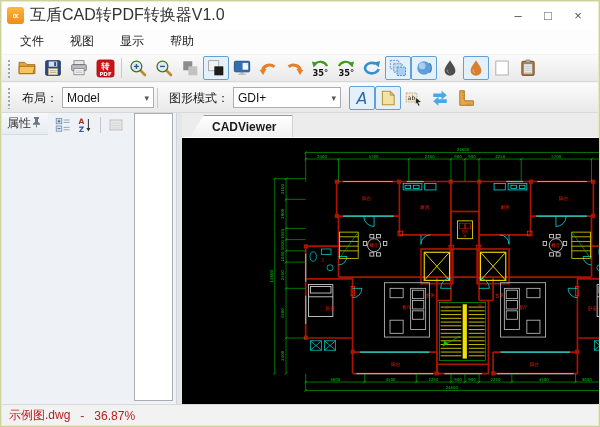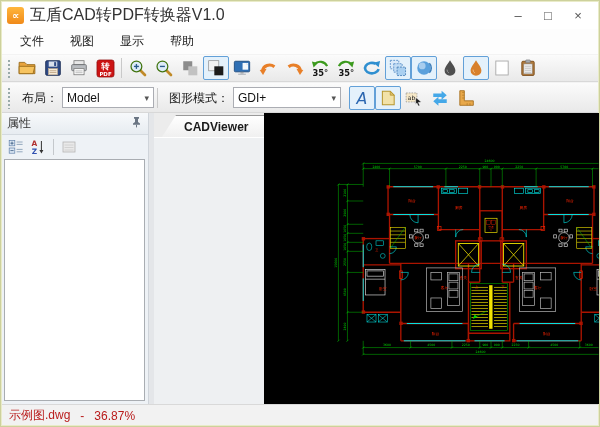--- a/index.html
+++ b/index.html
@@ -34,30 +34,30 @@
   .tbtn svg { display:block; }
   .tsep { width:1px; height:20px; background:#c9c9c9; margin:0 3px; flex:0 0 auto; }
   .combo-label { margin:2px 4px 0 8px; color:#222; }
   .combo { height:21px; background:#fff; border:1px solid #abadb3; display:flex; align-items:center;
     padding:0 4px; font-size:12px; color:#111;gap:12px; }
   .combo .arrow { margin-left:auto; color:#555; font-size:9px; padding-left:6px; }
   .combo.layout { width:92px; }
   .combo.mode { width:108px; }
   
   .main { flex:1 1 auto; display:flex; min-height:0; background:#eef0f2; }
-  .sidebar { width:148px; flex:0 0 auto; display:flex; flex-direction:column; background:#eef2f6; border-right:1px solid #cfd4da; }
+  .sidebar { width:176px; flex:0 0 auto; display:flex; flex-direction:row; background:#eef2f6; border-right:1px solid #cfd4da; }
   .panel-header { height:22px; display:flex; align-items:center; padding:0 6px;
     background:linear-gradient(180deg,#f7f9fb,#e7ecf1); border-bottom:1px solid #d4dae0; color:#333; }
   .pin { margin-left:auto; }
   .panel-tools { height:24px; display:flex; align-items:center; padding:0 4px; background:#eef2f6; }
   .ptbtn { width:22px; height:20px; display:flex; align-items:center; justify-content:center; }
   .psep { width:1px; height:16px; background:#c4c8cc; margin:0 4px; }
   .panel-body { flex:1 1 auto; margin:0 3px 3px 3px; background:#ffffff; border:1px solid #a9adb2; }
   .splitter { width:5px; flex:0 0 auto; background:#e4e6e9; }
-  .viewer { flex:1 1 auto; display:flex; flex-direction:row; min-width:0; }
+  .viewer { flex:1 1 auto; display:flex; flex-direction:column; min-width:0; }
   .tabstrip { height:25px; background:#ececec; display:flex; align-items:flex-end; padding-left:8px; border-bottom:1px solid #ffffff; }
   .tab { height:22px; padding:0 16px 0 22px; background:linear-gradient(180deg,#ffffff,#f0f0f0);
     clip-path:polygon(14px 0, 100% 0, 100% 100%, 0 100%);
     display:flex; align-items:center; font-weight:bold; color:#1a1a1a; font-size:12px;
     border-top:1px solid #999; box-shadow:0 0 0 1px #b5b5b5; }
   .canvas { flex:1 1 auto; background:#000; position:relative; min-height:0; }
   .canvas svg { position:absolute; left:0; top:0; width:100%; height:100%; }
   
   .statusbar { height:22px; flex:0 0 auto; background:#f2f2f2; border-top:1px solid #d9d9d9;
     display:flex; align-items:center; padding:0 8px; color:#b91c1c; font-size:12px; }

